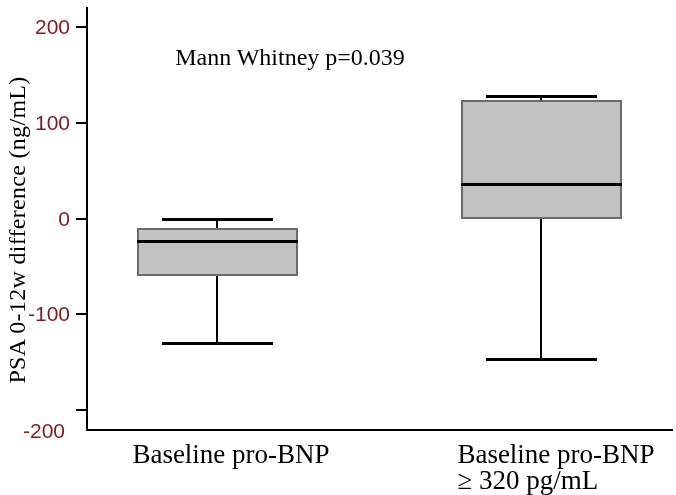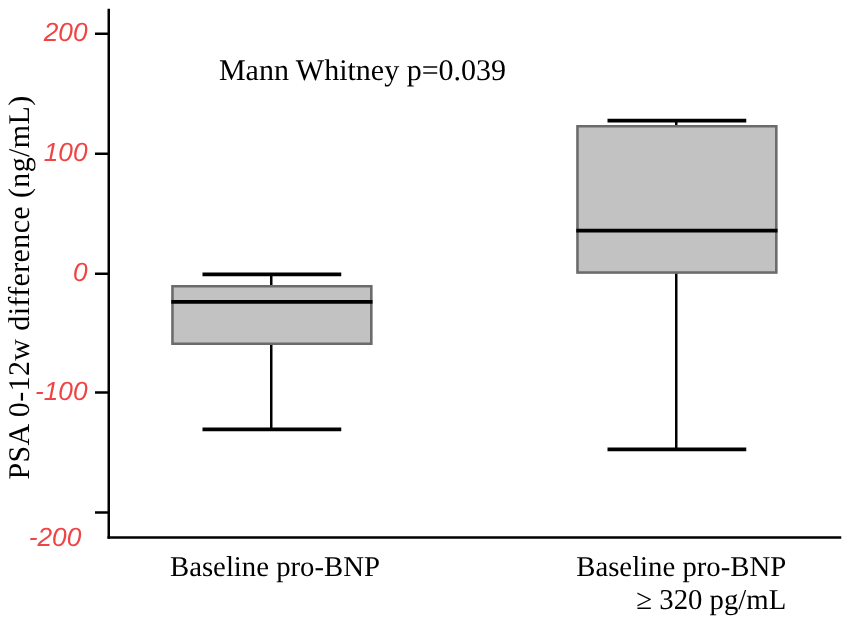--- a/index.html
+++ b/index.html
@@ -44,31 +44,31 @@
     top: 44px;
     transform: translateX(-50%);
     white-space: nowrap;
     font-size: 24px;
   }
   .ticklab {
     position: absolute;
     font-family: "Liberation Sans", "DejaVu Sans", sans-serif;
     font-size: 21px;
     line-height: 26px;
-    color: #ef4444;
-    font-style: italic;
+    color: #7f1d1d;
   }
   .x-label {
     position: absolute;
     top: 441px;
     transform: translateX(-50%);
-    text-align: right;
-    font-size: 23px;
+    text-align: left;
+    font-size: 27px;
     line-height: 26px;
     white-space: nowrap;
+    margin-left: 11px;
   }
   #x-label-1 { left: 220px; }
   #x-label-2 { left: 545px; }
 </style>
 </head>
 <body>
 
 <div class="figure">
 
   <div class="y-title">PSA 0-12w difference (ng/mL)</div>

